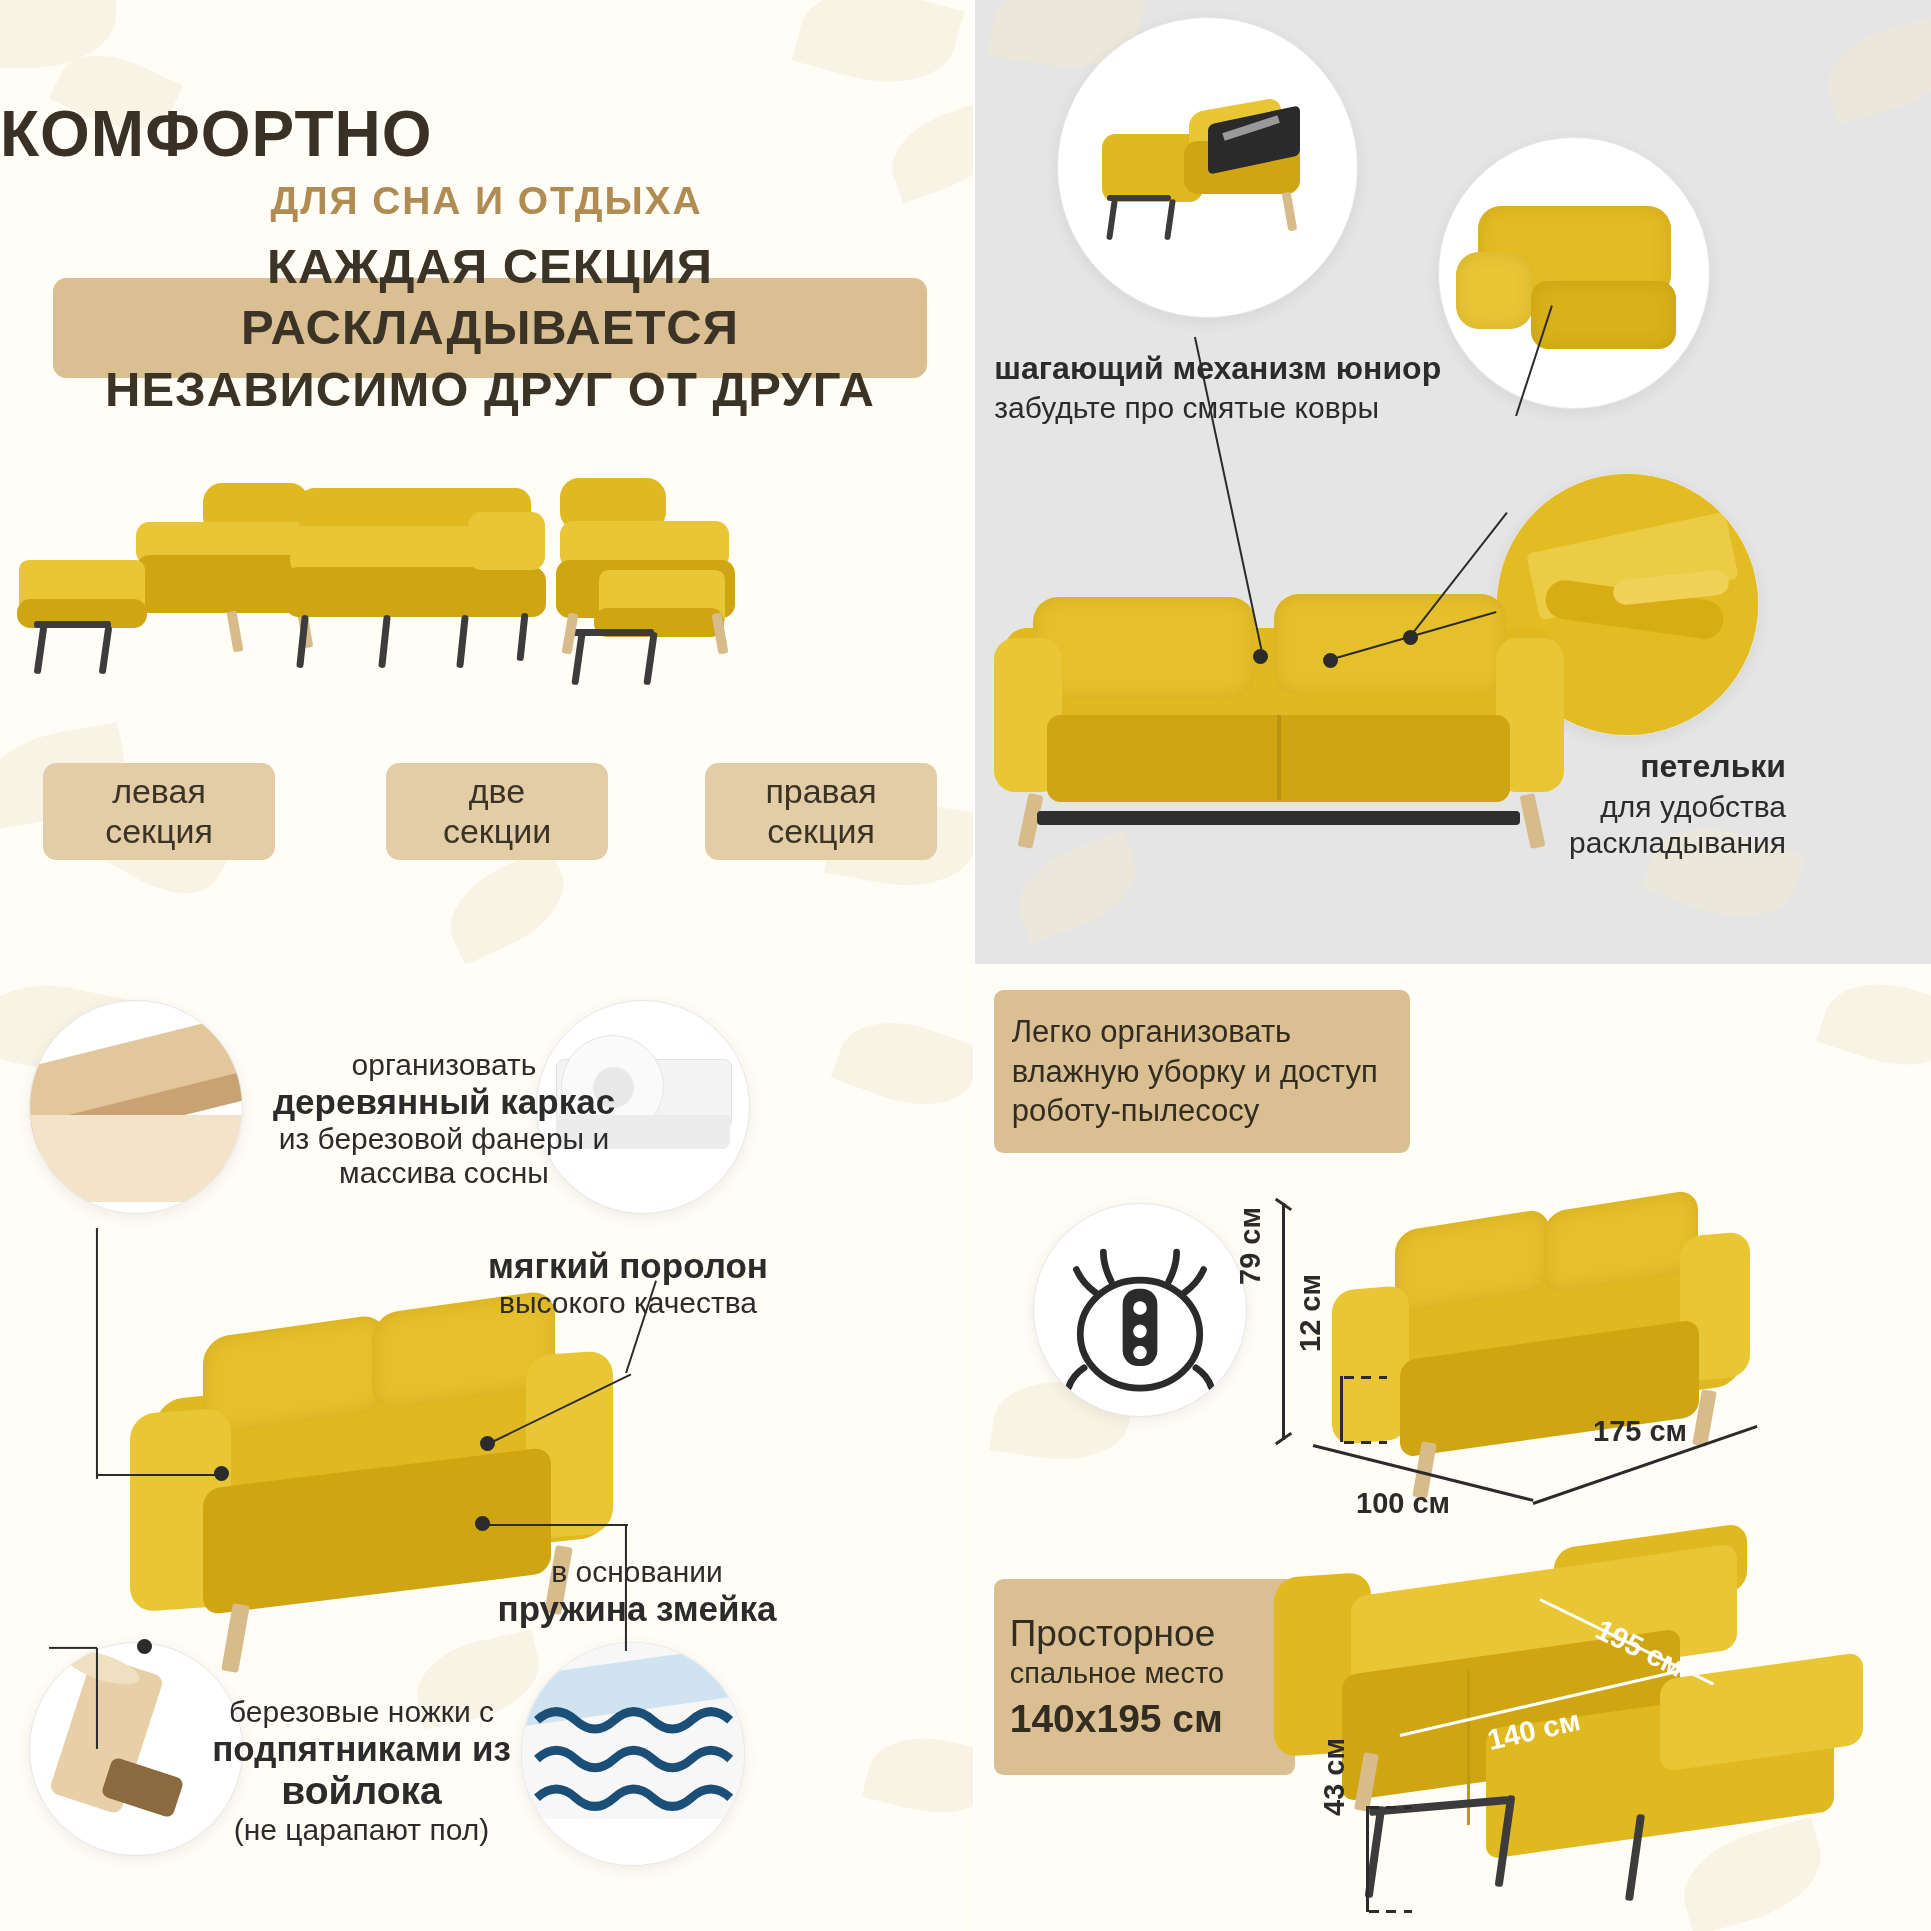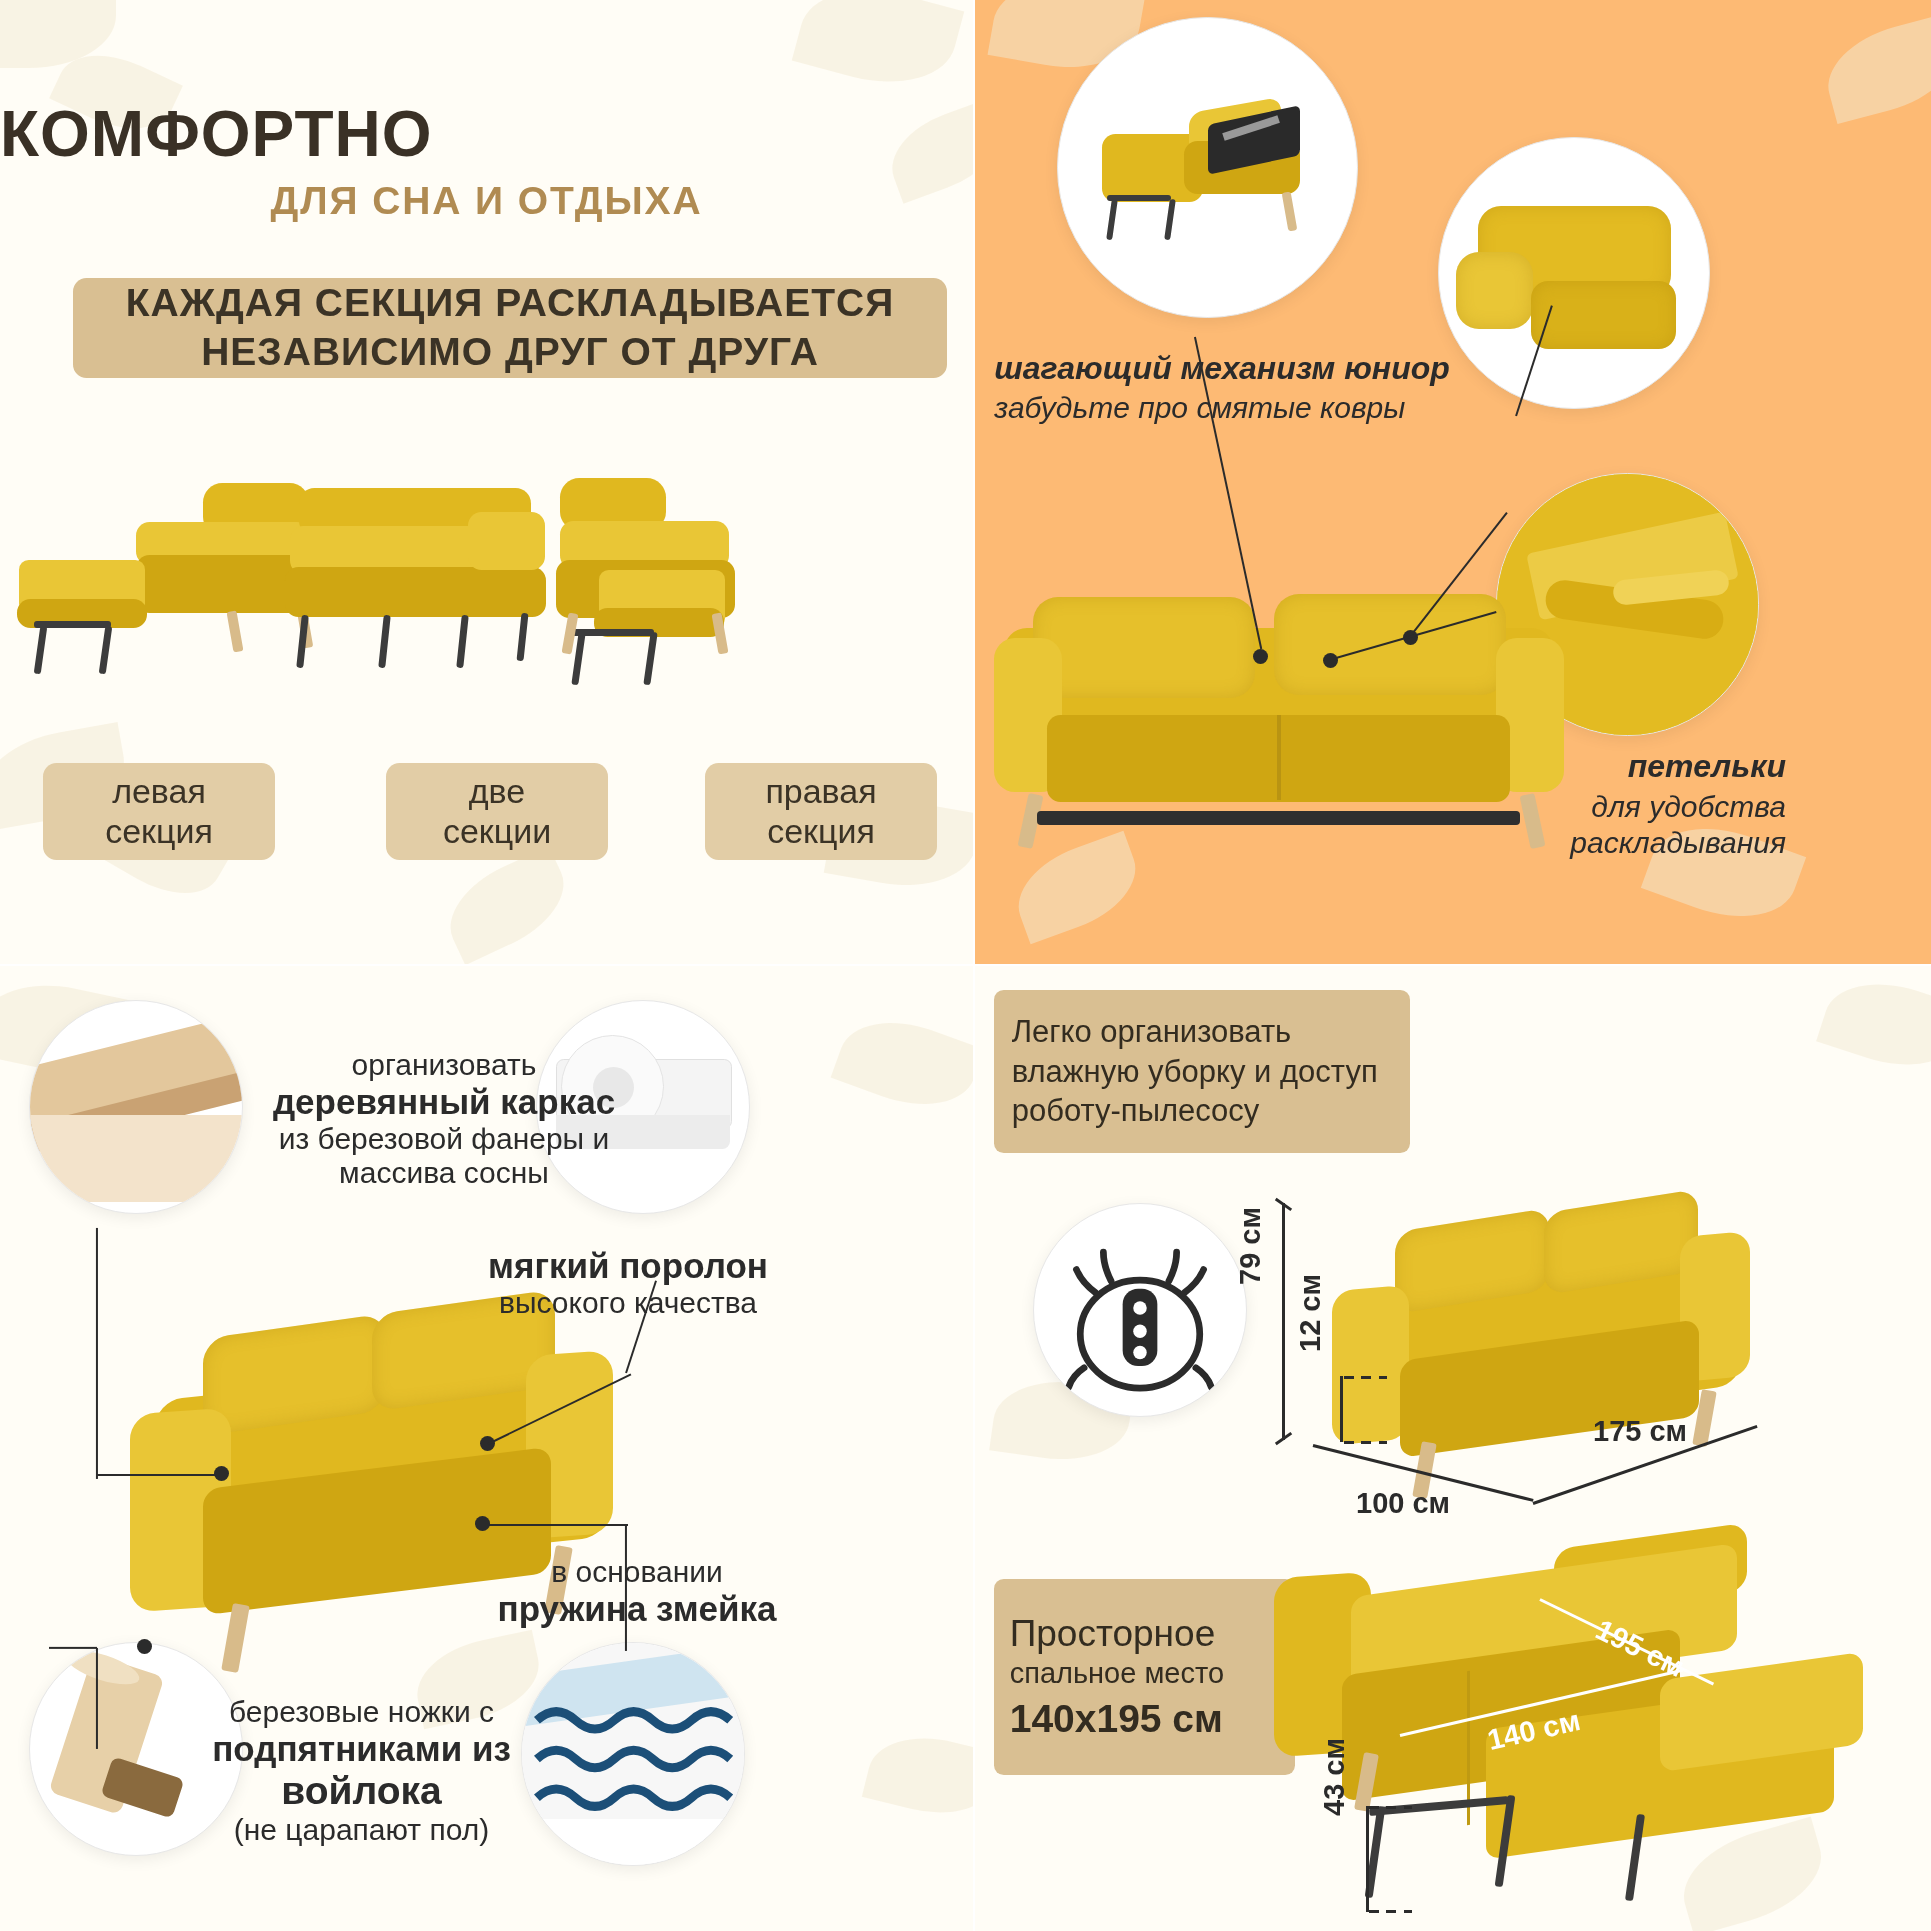--- a/index.html
+++ b/index.html
@@ -7,21 +7,21 @@
     width:1931px;height:1931px;
     background:#fdfbf4;
     font-family:"Liberation Sans", sans-serif;
     color:#2b2b2b;
     overflow:hidden;
     position:relative;
   }
   .board{position:absolute;inset:0;display:grid;grid-template-columns:975px 956px;grid-template-rows:966px 966px;}
   .quad{position:relative;overflow:hidden;}
   .q-tl{background:#fffdf6;border-right:2.9px solid #ffffff;border-bottom:2.9px solid #ffffff;}
-  .q-tr{background:#fdba74;border-bottom:2.9px solid #ffffff;font-style:italic;}
+  .q-tr{background:#e5e5e5;border-bottom:2.9px solid #ffffff;}
   .q-bl{background:#fffdf6;border-right:2.9px solid #ffffff;}
   .q-br{background:#fffdf6;}
 
   
   .leaves{position:absolute;inset:0;pointer-events:none;opacity:.5;}
   .leaf{position:absolute;background:#f3ead3;border-radius:60% 0 60% 0;}
 
   
   .title-main{
     position:absolute;left:0;right:0;top:97px;
@@ -29,21 +29,21 @@
   }
   .title-sub{
     position:absolute;left:0;right:0;top:179px;text-align:center;
     font-size:39px;font-weight:bold;letter-spacing:1.9px;color:#b08b52;
   }
   .banner{
     position:absolute;background:#d9bf92;border-radius:13.5px;color:#3b3326;
     display:flex;align-items:center;justify-content:center;text-align:center;
     font-weight:bold;line-height:1.25;
   }
-  .banner-top{left:53px;top:278px;width:874px;height:100px;font-size:39px;letter-spacing:1px;margin-left:20px;}
+  .banner-top{left:53px;top:278px;width:874px;height:100px;font-size:49px;letter-spacing:1px;}
 
   .pill{
     position:absolute;background:#e2cda6;border-radius:13.5px;
     display:flex;align-items:center;justify-content:center;text-align:center;
     font-size:34px;line-height:1.15;color:#3b3326;
   }
 
   
   .sofa{position:absolute;}
   .s-body{position:absolute;background:#e0b81f;border-radius:13.5px;}

